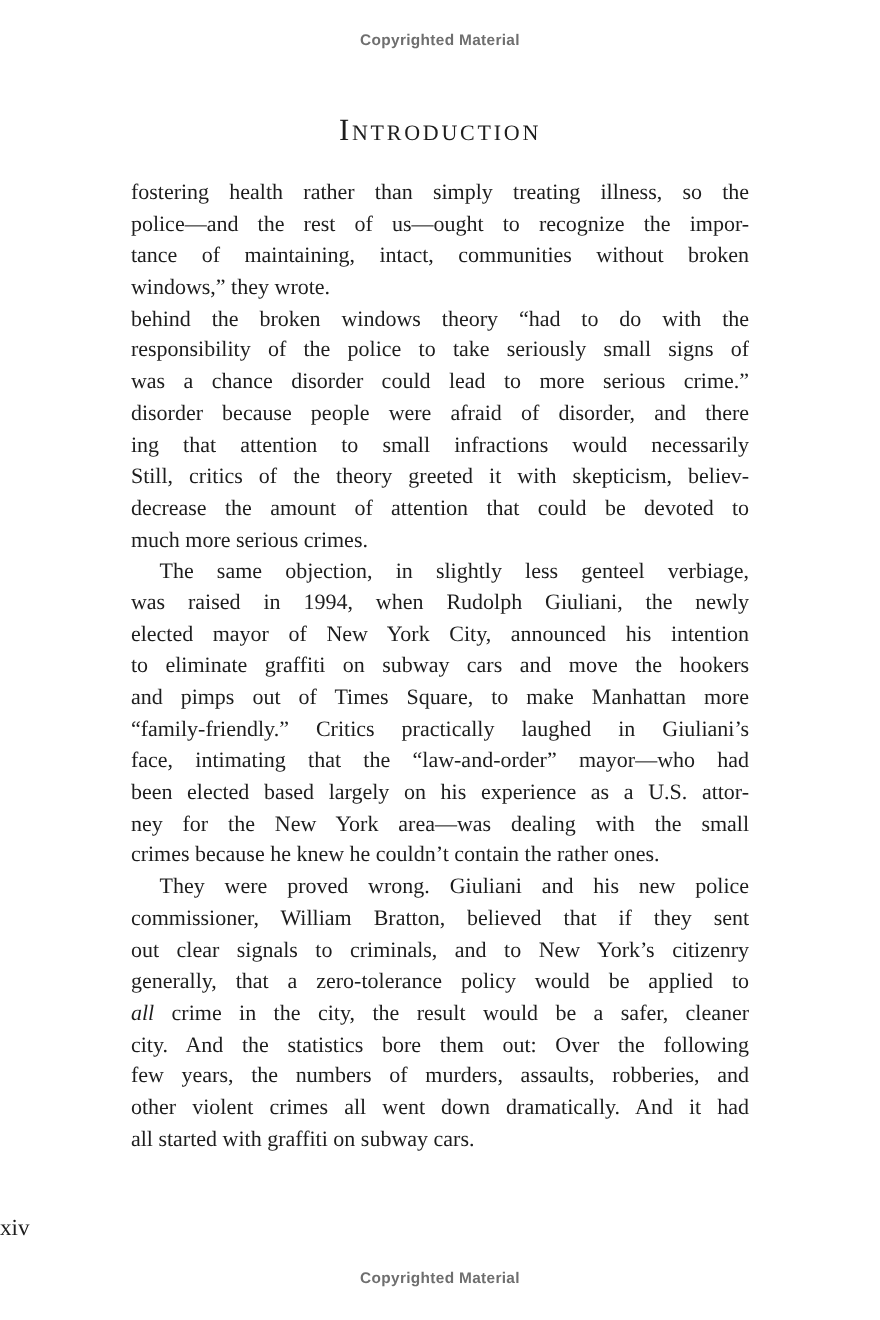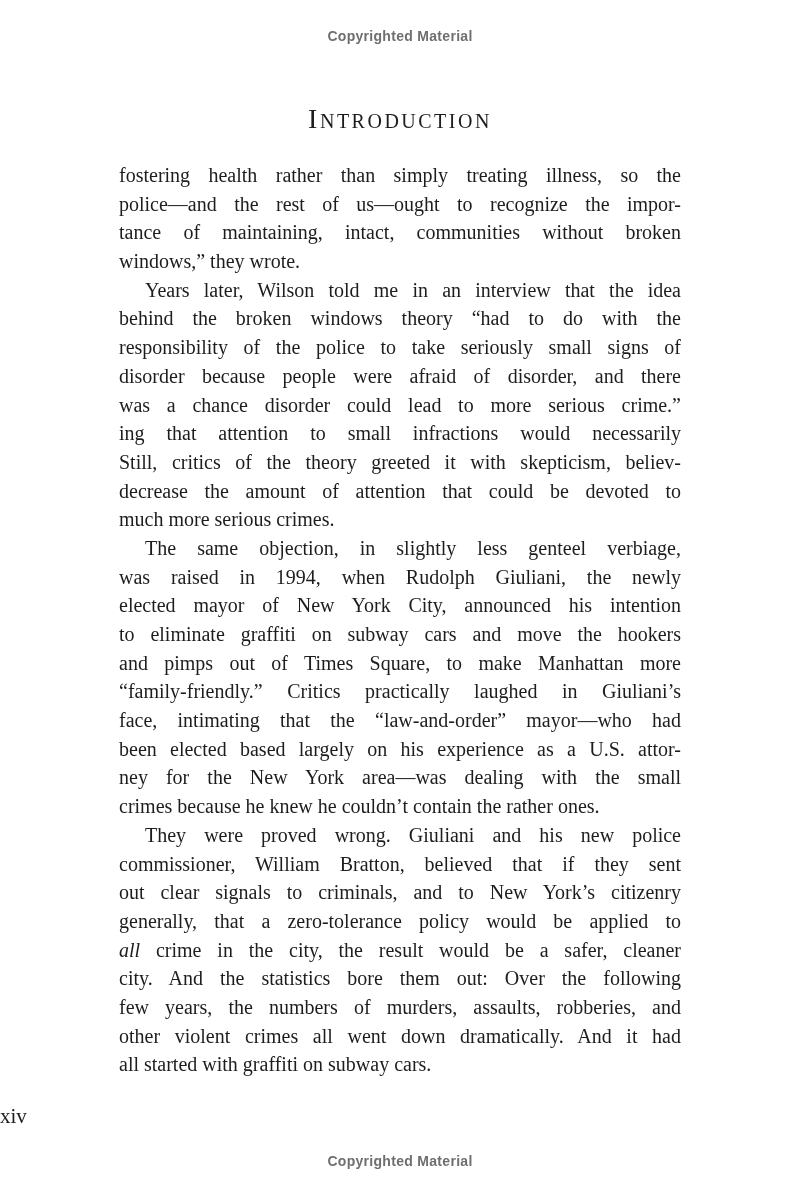--- a/index.html
+++ b/index.html
@@ -76,25 +76,24 @@
   <div class="chapter-title">Introduction</div>
 
   <div class="body-text">
       <div>
         <div class="line"><span>fostering health rather than simply treating illness, so the</span></div>
         <div class="line"><span>police—and the rest of us—ought to recognize the impor-</span></div>
         <div class="line"><span>tance of maintaining, intact, communities without broken</span></div>
         <div class="line last"><span>windows,” they wrote.</span></div>
       </div>
       <div>
-        <div class="line indent"><span>Years later, Wilson told me in an interview that the idea</span></div>
         <div class="line"><span>behind the broken windows theory “had to do with the</span></div>
         <div class="line"><span>responsibility of the police to take seriously small signs of</span></div>
+        <div class="line"><span>was a chance disorder could lead to more serious crime.”</span></div>
         <div class="line"><span>disorder because people were afraid of disorder, and there</span></div>
-        <div class="line"><span>was a chance disorder could lead to more serious crime.”</span></div>
         <div class="line"><span>ing that attention to small infractions would necessarily</span></div>
         <div class="line"><span>Still, critics of the theory greeted it with skepticism, believ-</span></div>
         <div class="line"><span>decrease the amount of attention that could be devoted to</span></div>
         <div class="line last"><span>much more serious crimes.</span></div>
       </div>
       <div>
         <div class="line indent"><span>The same objection, in slightly less genteel verbiage,</span></div>
         <div class="line"><span>was raised in 1994, when Rudolph Giuliani, the newly</span></div>
         <div class="line"><span>elected mayor of New York City, announced his intention</span></div>
         <div class="line"><span>to eliminate graffiti on subway cars and move the hookers</span></div>

